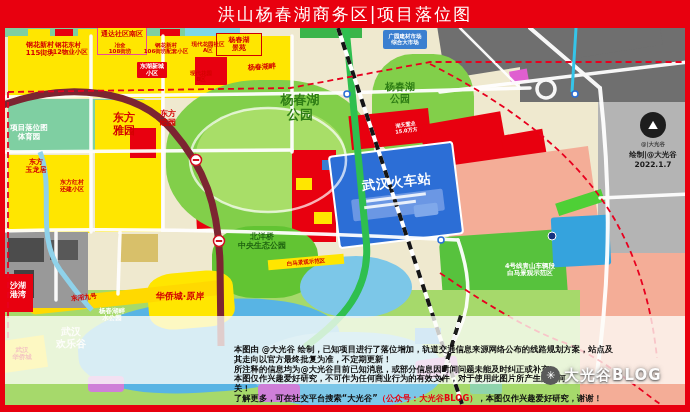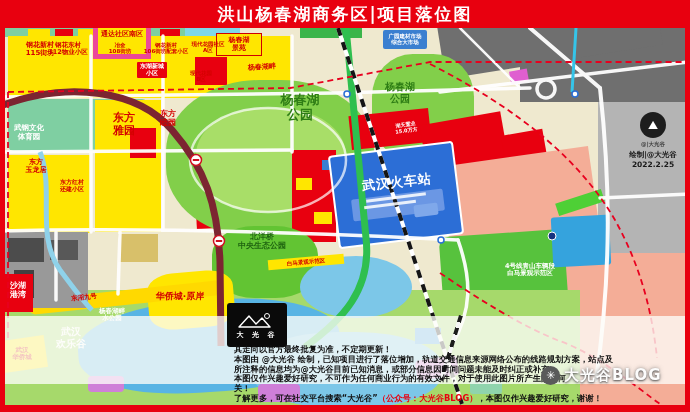--- a/index.html
+++ b/index.html
@@ -1,35 +1,35 @@
 <!DOCTYPE html>
 <html><head>
 <meta charset="utf-8">
 <style>
   *{margin:0;padding:0;box-sizing:border-box}
   html,body{width:690px;height:412px;overflow:hidden}
   body{font-family:"DejaVu Sans",sans-serif}
   .stage{position:relative;width:690px;height:412px;background:#efe9cf;overflow:hidden}
   .header{position:absolute;left:0;top:0;width:690px;height:28px;background:#e8000f;z-index:60;
           display:flex;align-items:center;justify-content:center}
-  .header span{color:#fff;font-size:17px;font-weight:bold;letter-spacing:2px}
+  .header span{color:#fff;font-size:17px;font-weight:normal;letter-spacing:2px}
   .edge-l{position:absolute;left:0;top:0;bottom:0;width:5px;background:#e8000f;z-index:55}
   .edge-r{position:absolute;right:0;top:0;bottom:0;width:5px;background:#e8000f;z-index:55}
   .edge-b{position:absolute;left:0;right:0;bottom:0;height:7px;background:#e8000f;z-index:55}
   .map{position:absolute;left:0;top:28px;width:690px;height:384px;overflow:hidden}
   .b{position:absolute}
   .roads{position:absolute;left:0;top:0;z-index:10}
   .lbl{position:absolute;transform:translate(-50%,-50%);white-space:pre-line;text-align:center;
        font-weight:bold;line-height:1.15;z-index:30}
   .ry{color:#d40000}
   .wt{color:#fff}
   .pg{color:#2e7d15}
   .pgd{color:#1f6410}
   .wr{background:#e8000f;color:#fff;padding:1px 3px;border-radius:1px}
-  .boxy{background:#ffe600;border:5px solid #ec4899;color:#d40000;padding:16px 3px}
+  .boxy{background:#ffe600;border:1px solid #ec4899;color:#d40000;padding:16px 3px}
   .wb{color:#fff}
   .fade{position:absolute;left:0;top:316px;width:690px;height:68px;background:rgba(252,252,249,.78);z-index:40}
   .rail2{position:absolute;left:449px;top:314px;width:4px;height:68px;z-index:41;
          background:repeating-linear-gradient(to bottom,#1d1d1d 0 7px,#f6f6f6 7px 13px);transform:rotate(17deg)}
   .logo-box{position:absolute;left:227px;top:275px;width:60px;height:44px;background:#0a0a0a;border-radius:3px;
             z-index:45;display:flex;flex-direction:column;align-items:center;justify-content:center;gap:1px}
   .logo-box .cap{color:#fff;font-size:7px;letter-spacing:3px;font-weight:bold}
   .credit{position:absolute;left:616px;top:84px;width:74px;z-index:30;text-align:center}
   .credit .badge{width:26px;height:26px;border-radius:50%;background:#1d1d1d;color:#fff;margin:0 auto 3px;
                  display:flex;align-items:center;justify-content:center;font-size:12px}
@@ -199,21 +199,21 @@
     <div class="lbl wb" style="left:405px;top:11px;font-size:5.5px">广园建材市场
 综合大市场</div>
     <div class="lbl pg" style="left:300px;top:80px;font-size:13px">杨春湖
 公园</div>
     <div class="lbl pg" style="left:400px;top:64px;font-size:10px">杨春湖
 公园</div>
     <div class="lbl ry" style="left:124px;top:97px;font-size:11px">东方
 雅园</div>
     <div class="lbl ry" style="left:168px;top:90px;font-size:8px">东方
 睦园</div>
-    <div class="lbl wt" style="left:29px;top:105px;font-size:7.5px">武钢文化
+    <div class="lbl wt" style="left:29px;top:105px;font-size:7.5px">项目落位图
 体育园</div>
     <div class="lbl ry" style="left:36px;top:138px;font-size:7px">东方
 玉龙居</div>
     <div class="lbl ry" style="left:72px;top:158px;font-size:6px">东方红村
 还建小区</div>
     <div class="lbl wt" style="left:397px;top:155px;font-size:13px;letter-spacing:1px;transform:translate(-50%,-50%) rotate(-6deg)">武汉火车站</div>
     <div class="lbl wt" style="left:406px;top:100px;font-size:5px;transform:translate(-50%,-50%) rotate(-8deg)">湖天置业
 15.0万方</div>
     <div class="lbl pgd" style="left:262px;top:213px;font-size:8px">北洋桥
 中央生态公园</div>
@@ -227,42 +227,35 @@
 欢乐谷</div>
     <div class="lbl ry" style="left:22px;top:326px;font-size:6.5px">武汉
 华侨城</div>
     <div class="lbl wt" style="left:530px;top:242px;font-size:6.5px">4号线青山车辆段
 白马景观示范区</div>
     <div class="lbl ry" style="left:306px;top:234px;font-size:5.5px;transform:translate(-50%,-50%) rotate(-5deg)">白马景观示范区</div>
 
     <div class="sub-bar" style="left:366px;top:168px;width:60px;height:2.5px;transform:rotate(-7deg)"></div>
     <div class="sub-bar" style="left:364px;top:175px;width:52px;height:2.5px;transform:rotate(-7deg)"></div>
 
-    <div class="logo-box">
-      <svg width="40" height="18" viewBox="0 0 40 18">
-        <circle cx="30" cy="5" r="2.5" fill="none" stroke="#fff" stroke-width="1"></circle>
-        <path d="M2,16 L12,5 L19,13 L25,7 L33,16 Z" fill="none" stroke="#fff" stroke-width="1.4" stroke-linejoin="round"></path>
-      </svg>
-      <div class="cap">大 光 谷</div>
-    </div>
 
     <div class="credit">
       <div class="badge">⛰</div>
       <div class="handle">@|大光谷</div>
       <div class="line">绘制|@大光谷</div>
-      <div class="date">2022.2.25</div>
+      <div class="date">2022.1.7</div>
     </div>
   </div>
 
   <div class="fade"></div>
   <div class="rail2"></div>
 
   <div class="disc">
+    <div>本图由 @大光谷 绘制，已知项目进行了落位增加，轨道交通信息来源网络公布的线路规划方案，站点及</div>
     <div>其走向以官方最终批复为准，不定期更新！</div>
-    <div>本图由 @大光谷 绘制，已知项目进行了落位增加，轨道交通信息来源网络公布的线路规划方案，站点及</div>
     <div>所注释的信息均为@大光谷目前已知消息，或部分信息因时间问题未能及时纠正或补充。</div>
     <div>本图仅作兴趣爱好研究，不可作为任何商业行为的有效文件，对于使用此图片所产生的任何</div>
     <div>关！</div>
     <div>
       <span>了解更多，可在社交平台搜索“大光谷”</span><span class="red">（公众号：大光谷BLOG）</span><span>，本图仅作兴趣爱好研究，谢谢！</span>
     </div>
   </div>
 
   <div class="wm">
     <span class="ic">✳</span>

